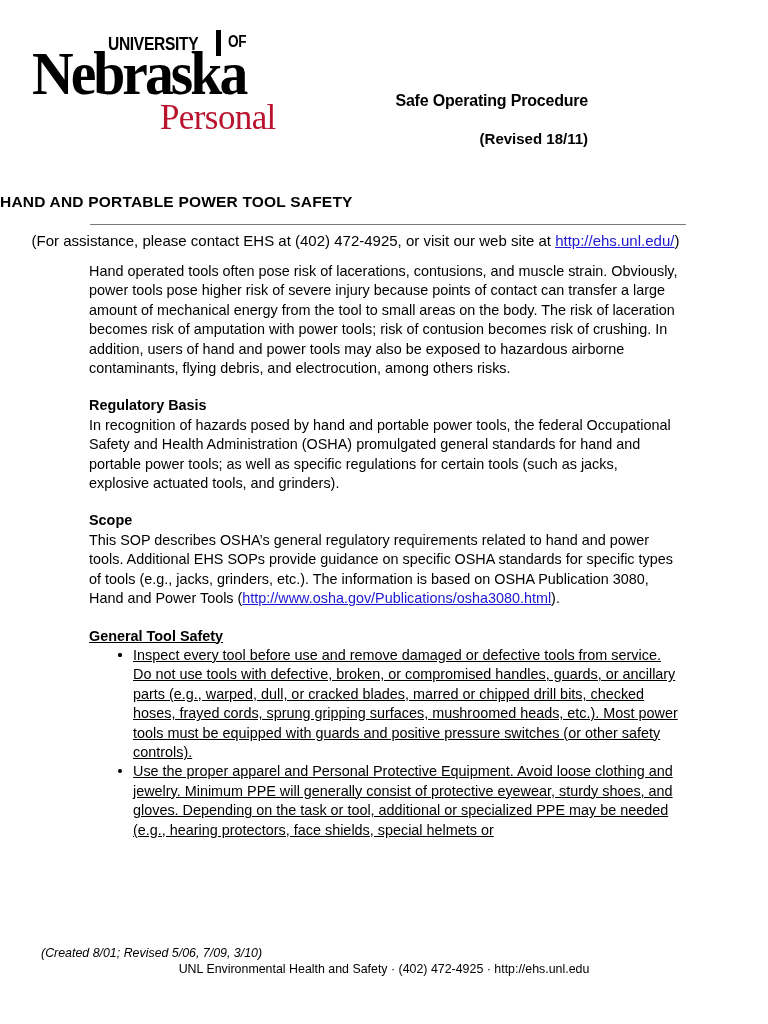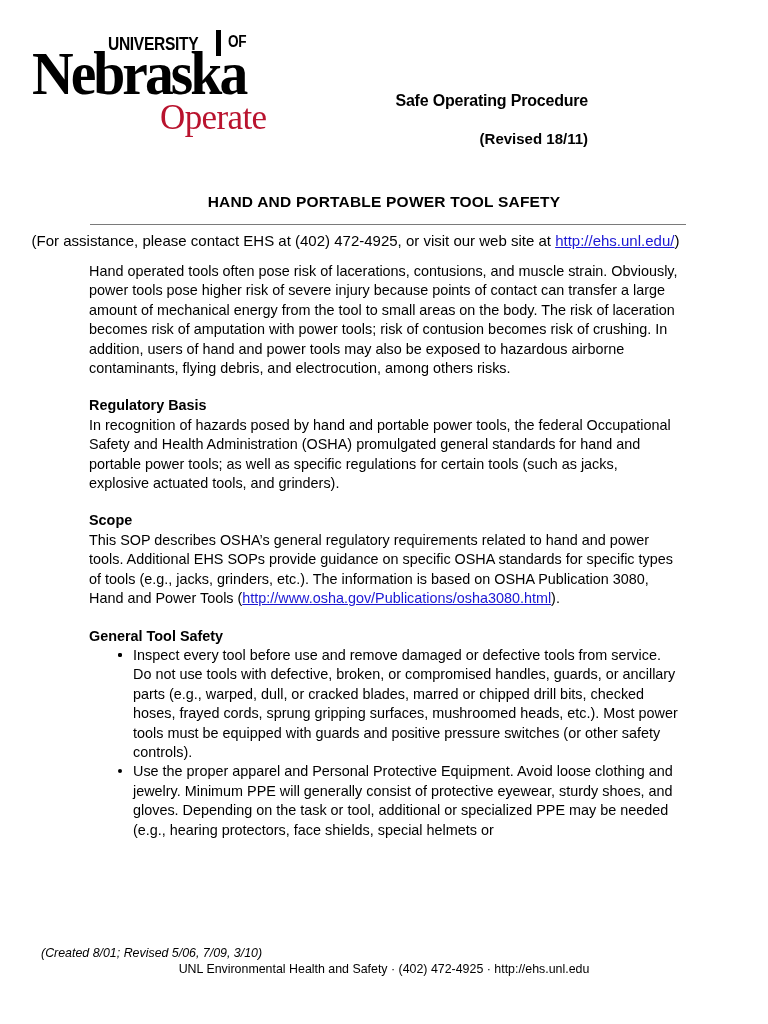--- a/index.html
+++ b/index.html
@@ -117,21 +117,21 @@
     text-align: right;
     white-space: nowrap;
   }
 
   
   .doc-title {
     position: absolute;
     left: 0;
     top: 193px;
     width: 768px;
-    text-align: center;
+    text-align: left;
     font-size: 15.5px;
     font-weight: 700;
     letter-spacing: 0.2px;
   }
   .rule {
     position: absolute;
     left: 90px;
     top: 224px;
     width: 596px;
     height: 1px;
@@ -149,21 +149,21 @@
   
   .content {
     position: absolute;
     left: 89px;
     top: 262px;
     width: 592px;
     font-size: 14.4px;
     line-height: 19.4px;
   }
   .section { margin-bottom: 18px; }
-  .section:last-child { margin-bottom: 0; }
+  .section:last-child { margin-bottom: 0; text-decoration: underline; }
   h2.heading {
     font-size: 14.4px;
     font-weight: 700;
     margin: 0 0 0 0;
     line-height: 19.4px;
   }
   p.para {
     margin: 0;
     text-align: left;
   }
@@ -215,21 +215,21 @@
 
 <div class="page">
 
   <div class="header">
 
     <div class="logo">
       <div class="logo-univof">UNIVERSITY</div>
       <div class="logo-bar"></div>
       <div class="logo-of">OF</div>
       <div class="logo-nebraska">Nebraska</div>
-      <div class="logo-lincoln">Operate</div>
+      <div class="logo-lincoln">Personal</div>
     </div>
 
     <div class="sop-title">Safe Operating Procedure</div>
     <div class="sop-revised">(Revised 18/11)</div>
   </div>
 
   <div class="doc-title">HAND AND PORTABLE POWER TOOL SAFETY</div>
   <div class="rule"></div>
   <div class="assist-line"><span>(For assistance, please contact EHS at (402) 472-4925, or visit our web site at </span><a class="link" href="#">http://ehs.unl.edu/</a><span>)</span></div>
 

